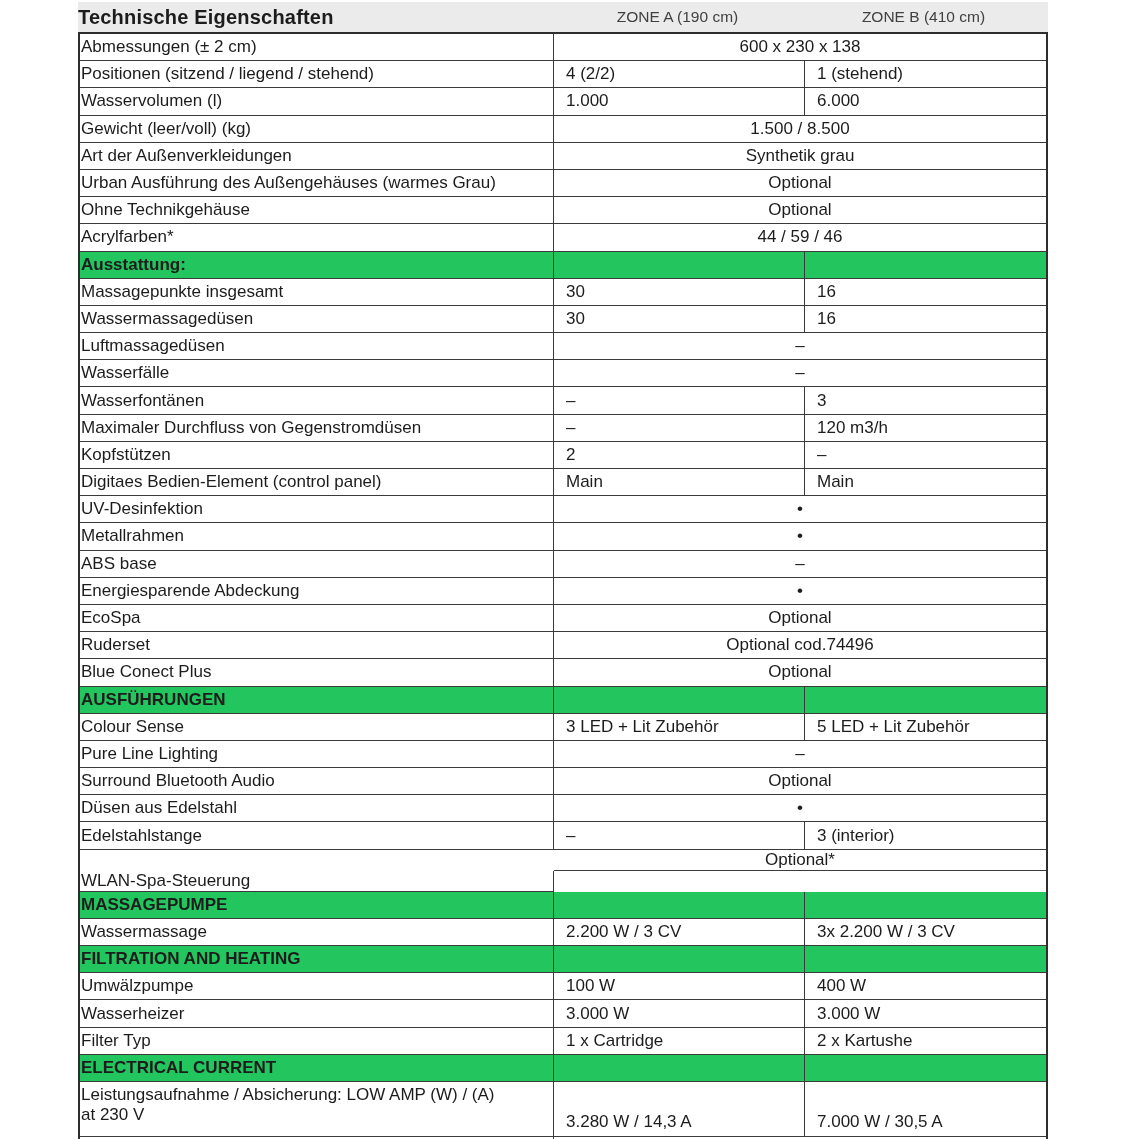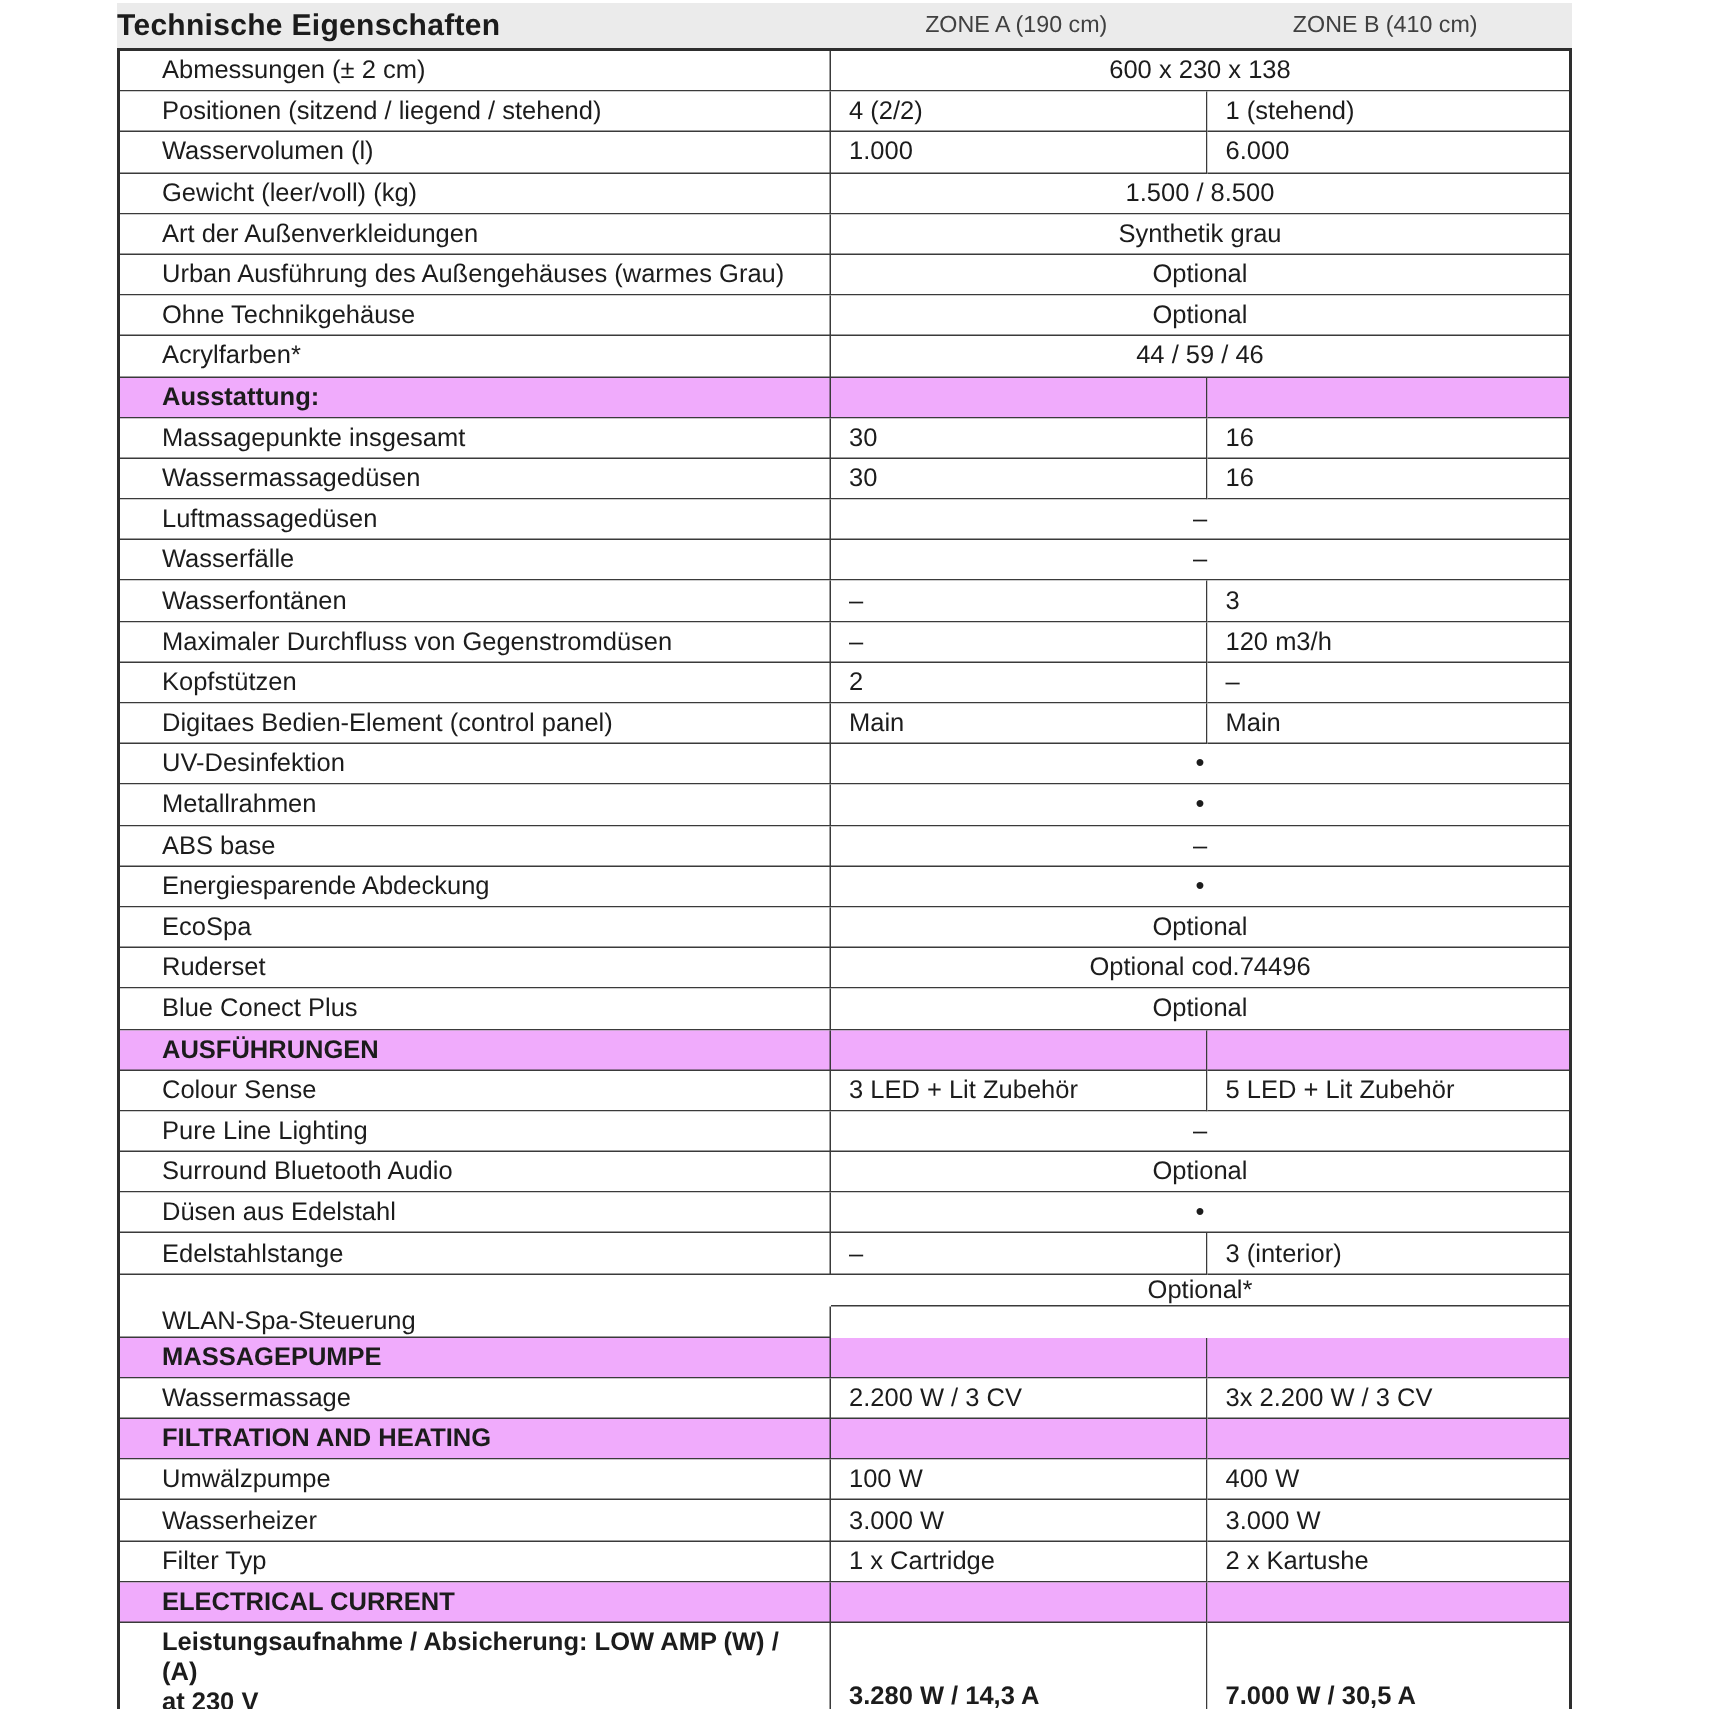--- a/index.html
+++ b/index.html
@@ -38,50 +38,50 @@
   }
   
   .tbody {
     border: 2px solid #2e2e2e;
   }
   .row {
     display: grid;
     grid-template-columns: 474px 251px 241px;
     min-height: 27.2px;
   }
-  .row.tall { min-height: 55px; font-weight: bold; }
+  .row.tall { min-height: 55px; }
   .cell {
     box-sizing: border-box;
     display: flex;
     align-items: center;
     font-size: 17px;
     line-height: 1.18;
     border-bottom: 1.5px solid #3a3a3a;
     background: #ffffff;
     overflow: hidden;
     white-space: nowrap;
   }
   .row:last-child .cell { border-bottom: none; }
   .cell.label {
-    padding-left: 28px;
+    padding-left: 1px;
     padding-right: 6px;
     border-right: 1.5px solid #3a3a3a;
   }
   .cell.va { border-right: 1.5px solid #3a3a3a; }
   .cell.va, .cell.vb {
     padding-left: 12px;
     padding-right: 6px;
   }
   .cell.span2 {
     grid-column: 2 / span 2;
     justify-content: center;
     padding: 0 4px;
   }
   .row.section .cell {
-    background: #f0abfc;
+    background: #22c55e;
     font-weight: bold;
   }
   .row.tall .cell.label {
     white-space: normal;
     align-items: flex-start;
     padding-top: 3px;
   }
   .row.tall .cell.va, .row.tall .cell.vb {
     align-items: flex-end;
     padding-bottom: 4px;

